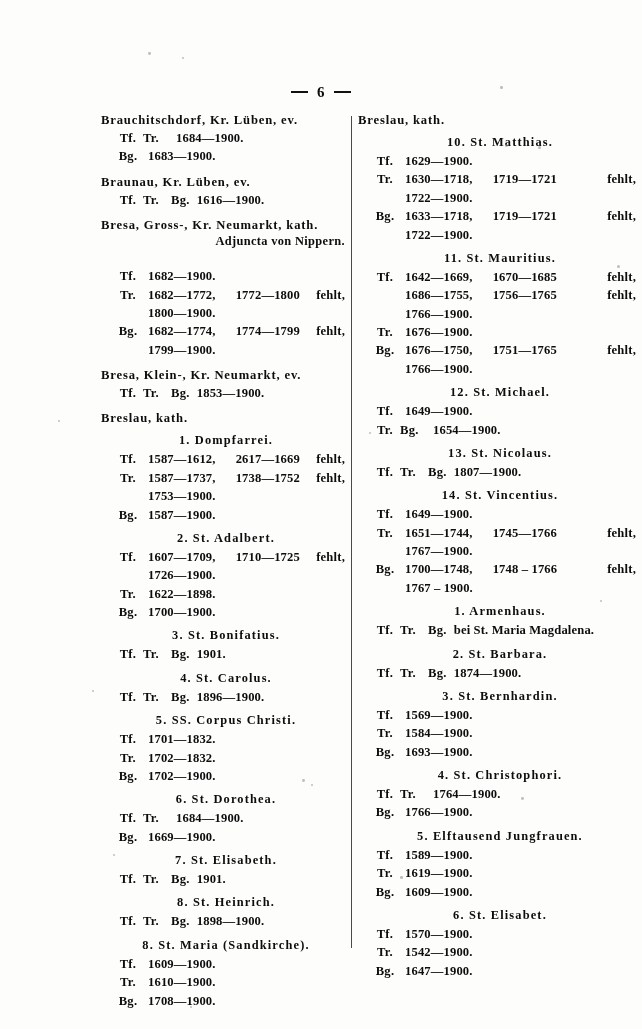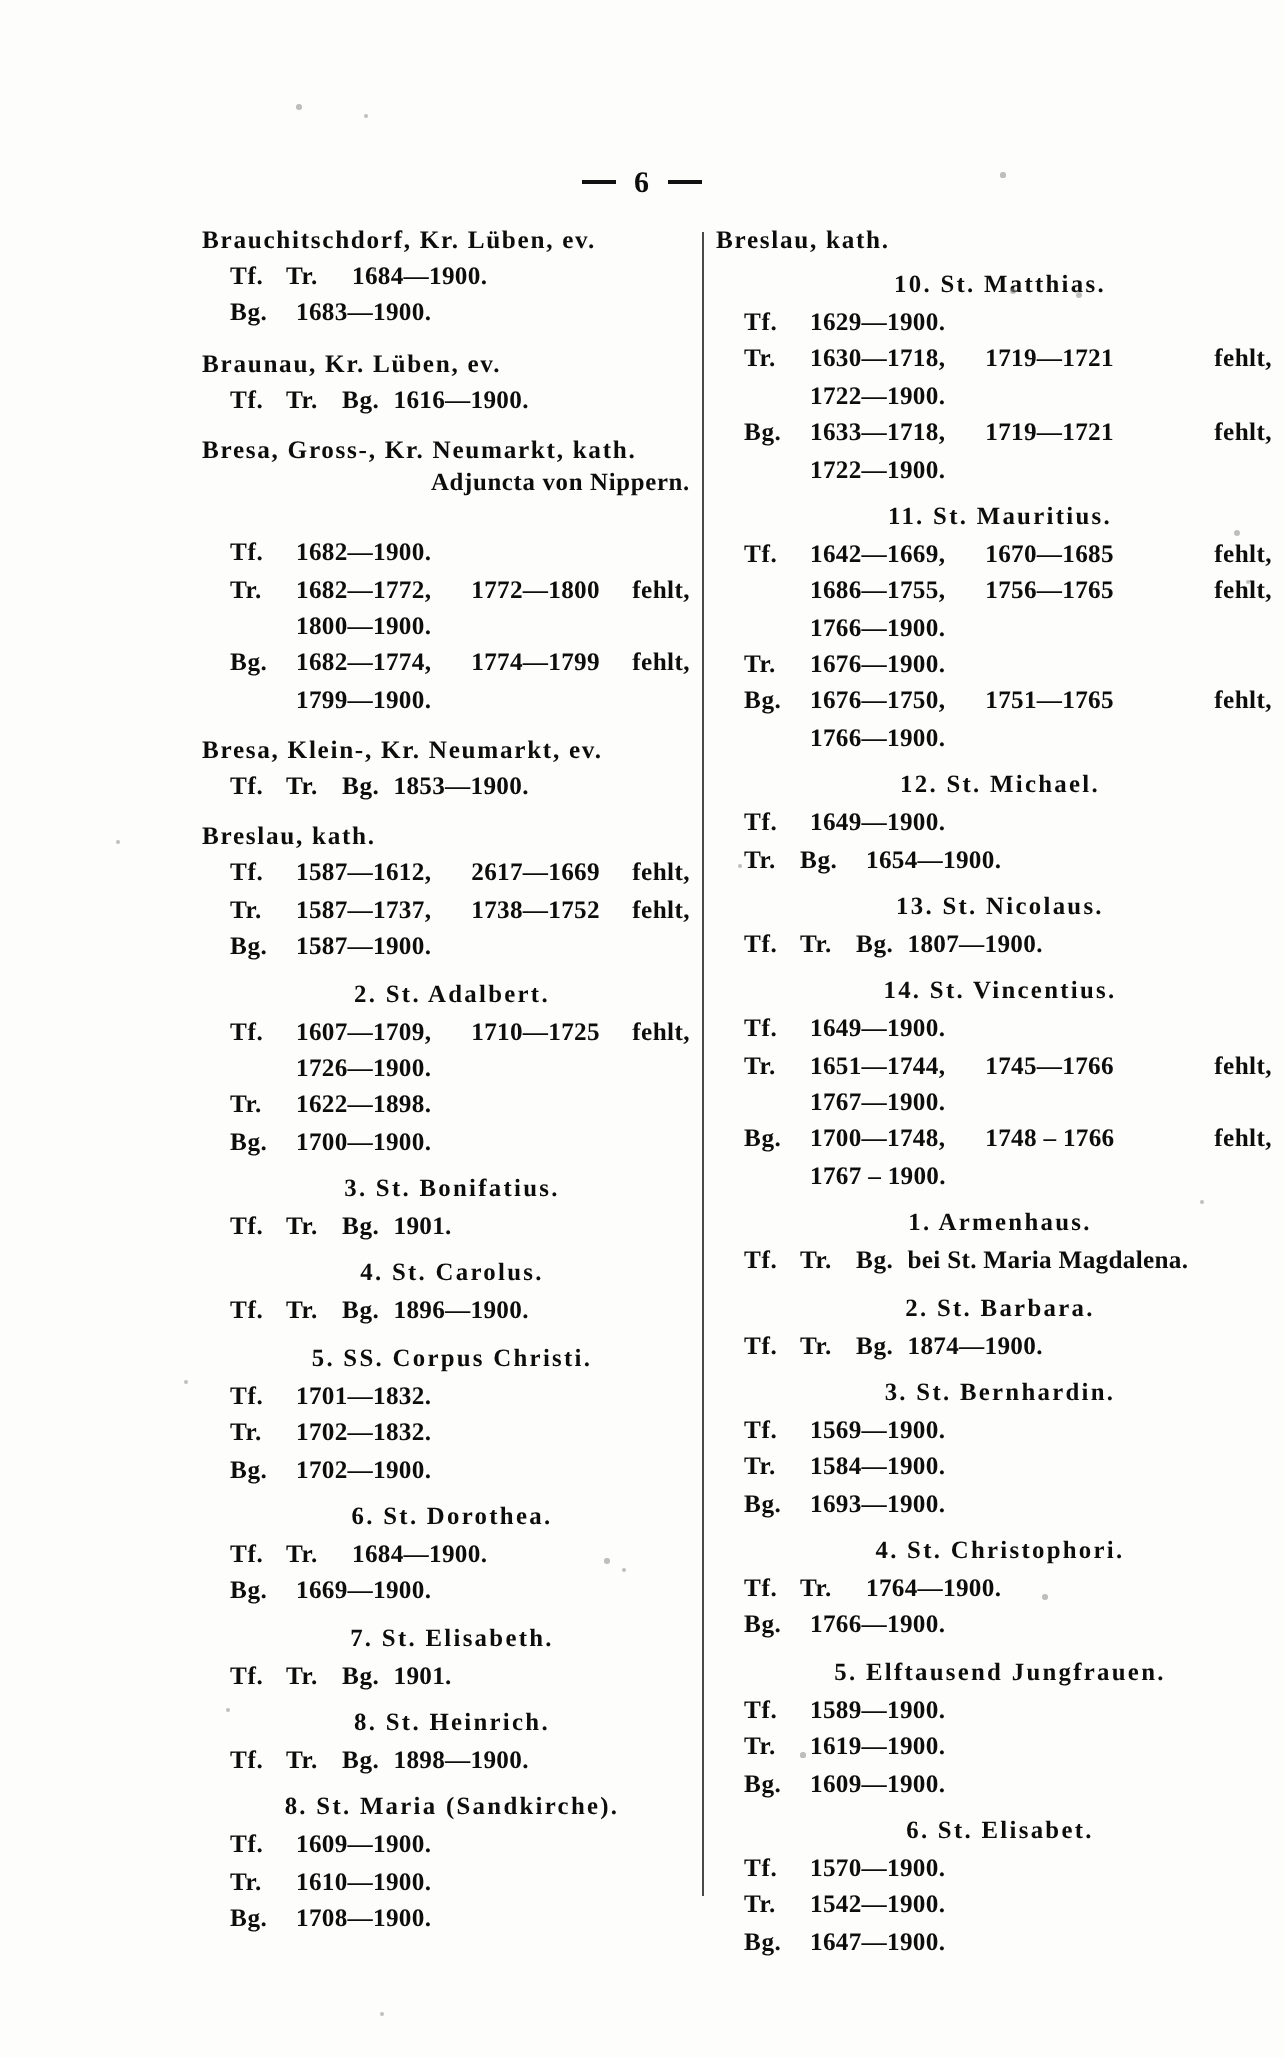--- a/index.html
+++ b/index.html
@@ -112,20 +112,21 @@
     font-size: 12.6px;
     line-height: 1.46;
     margin-left: 14px;
     white-space: nowrap;
   }
   .entry .lbl {
     font-weight: bold;
     letter-spacing: .3px;
     flex: 0 0 auto;
     min-width: 26px;
+    text-align: center;
   }
   .entry .lbl2 {
     font-weight: bold;
     letter-spacing: .3px;
     flex: 0 0 auto;
     min-width: 26px;
     margin-left: 2px;
   }
   .entry .lbl3 {
     font-weight: bold;
@@ -210,32 +211,34 @@
         </div>
         <div class="cont">1799—1900.</div>
         <div class="place">Bresa, Klein-, Kr. Neumarkt, ev.</div>
         <div class="entry">
           <span class="lbl">Tf.</span>
           <span class="lbl2">Tr.</span>
           <span class="lbl3">Bg.</span>
           <span class="val">1853—1900.</span>
         </div>
         <div class="place">Breslau, kath.</div>
+        <div class="parish">1. Dompfarrei.</div>
         <div class="entry">
           <span class="lbl">Tf.</span>
           <span class="val">1587—1612,</span>
           <span class="val2">2617—1669</span>
           <span class="fehlt">fehlt,</span>
         </div>
         <div class="entry">
           <span class="lbl">Tr.</span>
           <span class="val">1587—1737,</span>
           <span class="val2">1738—1752</span>
           <span class="fehlt">fehlt,</span>
         </div>
+        <div class="cont">1753—1900.</div>
         <div class="entry">
           <span class="lbl">Bg.</span>
           <span class="val">1587—1900.</span>
         </div>
         <div class="parish">2. St. Adalbert.</div>
         <div class="entry">
           <span class="lbl">Tf.</span>
           <span class="val">1607—1709,</span>
           <span class="val2">1710—1725</span>
           <span class="fehlt">fehlt,</span>

